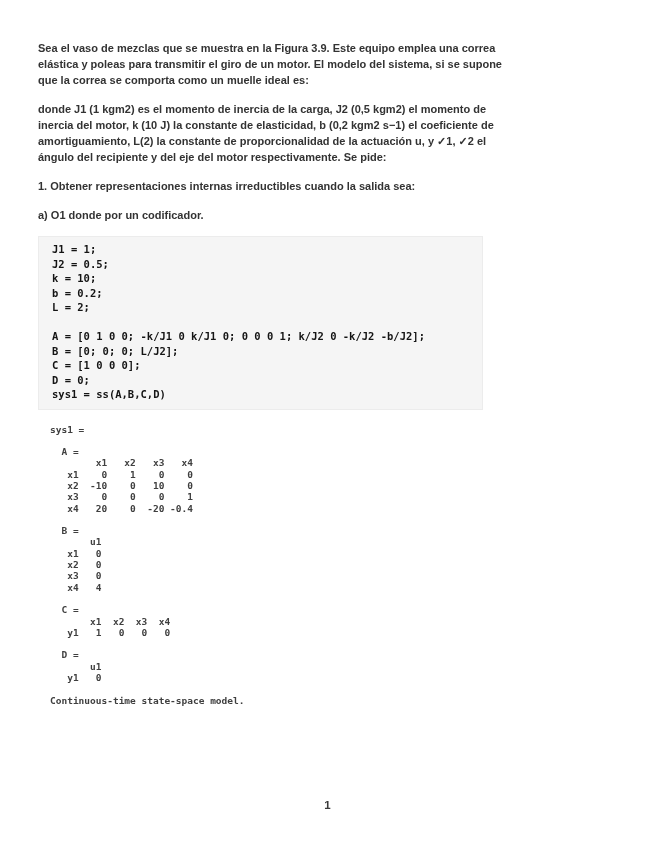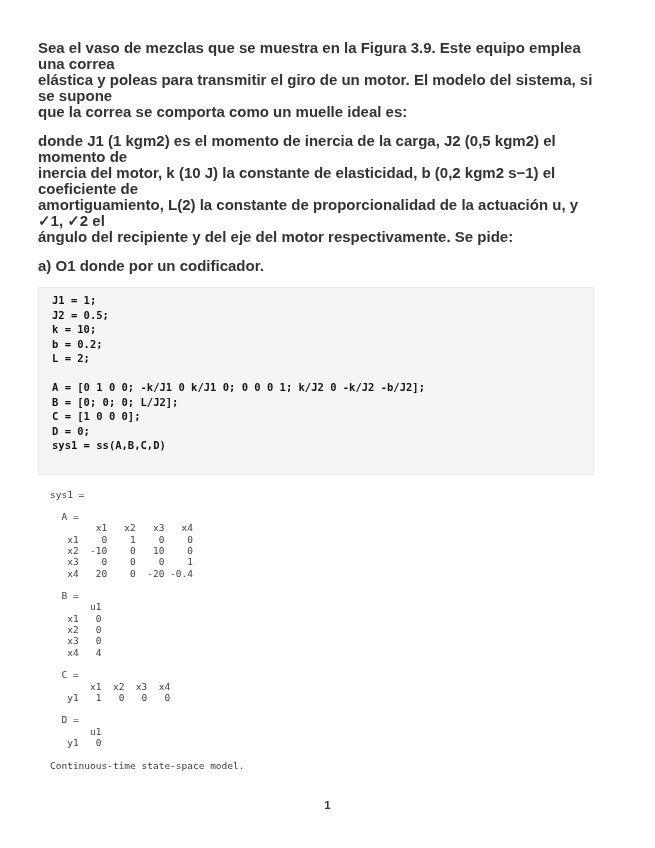--- a/index.html
+++ b/index.html
@@ -16,48 +16,48 @@
     box-sizing: border-box;
   }
   h2.section-heading {
     color: #d45500;
     font-size: 17px;
     line-height: 22px;
     font-weight: bold;
     margin: 0 0 18px 0;
   }
   p.body-par {
-    font-size: 15px;
+    font-size: 11px;
     font-weight: bold;
     color: #333333;
     line-height: 16px;
     margin: 0 0 13px 0;
     width: 565px;
     white-space: pre-line; 
   }
   pre.code-block {
     background: #f5f5f5;
     border: 1px solid #ececec;
     box-sizing: border-box;
-    width: 556px;
+    width: 445px;
     margin: 12px 0 14px 0;
-    padding: 5px 12px 21px 13px;
+    padding: 5px 12px 7px 13px;
     font-family: "DejaVu Sans Mono", monospace;
     font-size: 10.5px;
     line-height: 14.5px;
     font-weight: bold;
     color: #141414;
     white-space: pre;
   }
   pre.output-block {
     margin: 0 0 0 12px;
     font-family: "DejaVu Sans Mono", monospace;
     font-size: 9.5px;
     line-height: 11.3px;
-    font-weight: normal;
+    font-weight: bold;
     color: #3f3f3f;
     white-space: pre;
   }
   .page-number {
     position: absolute;
     left: 0;
     right: 0;
     top: 799px;
     text-align: center;
     font-size: 11.5px;
@@ -73,20 +73,21 @@
 
   <p class="body-par">Sea el vaso de mezclas que se muestra en la Figura 3.9. Este equipo emplea una correa
 elástica y poleas para transmitir el giro de un motor. El modelo del sistema, si se supone
 que la correa se comporta como un muelle ideal es:</p>
 
   <p class="body-par">donde J1 (1 kgm2) es el momento de inercia de la carga, J2 (0,5 kgm2) el momento de
 inercia del motor, k (10 J) la constante de elasticidad, b (0,2 kgm2 s−1) el coeficiente de
 amortiguamiento, L(2) la constante de proporcionalidad de la actuación u, y ✓1, ✓2 el
 ángulo del recipiente y del eje del motor respectivamente. Se pide:</p>
 
+  <p class="body-par">1. Obtener representaciones internas irreductibles cuando la salida sea:</p>
 
   <p class="body-par">a) O1 donde por un codificador.</p>
 
   <pre class="code-block">J1 = 1;
 J2 = 0.5;
 k = 10;
 b = 0.2;
 L = 2;
 
 A = [0 1 0 0; -k/J1 0 k/J1 0; 0 0 0 1; k/J2 0 -k/J2 -b/J2];

